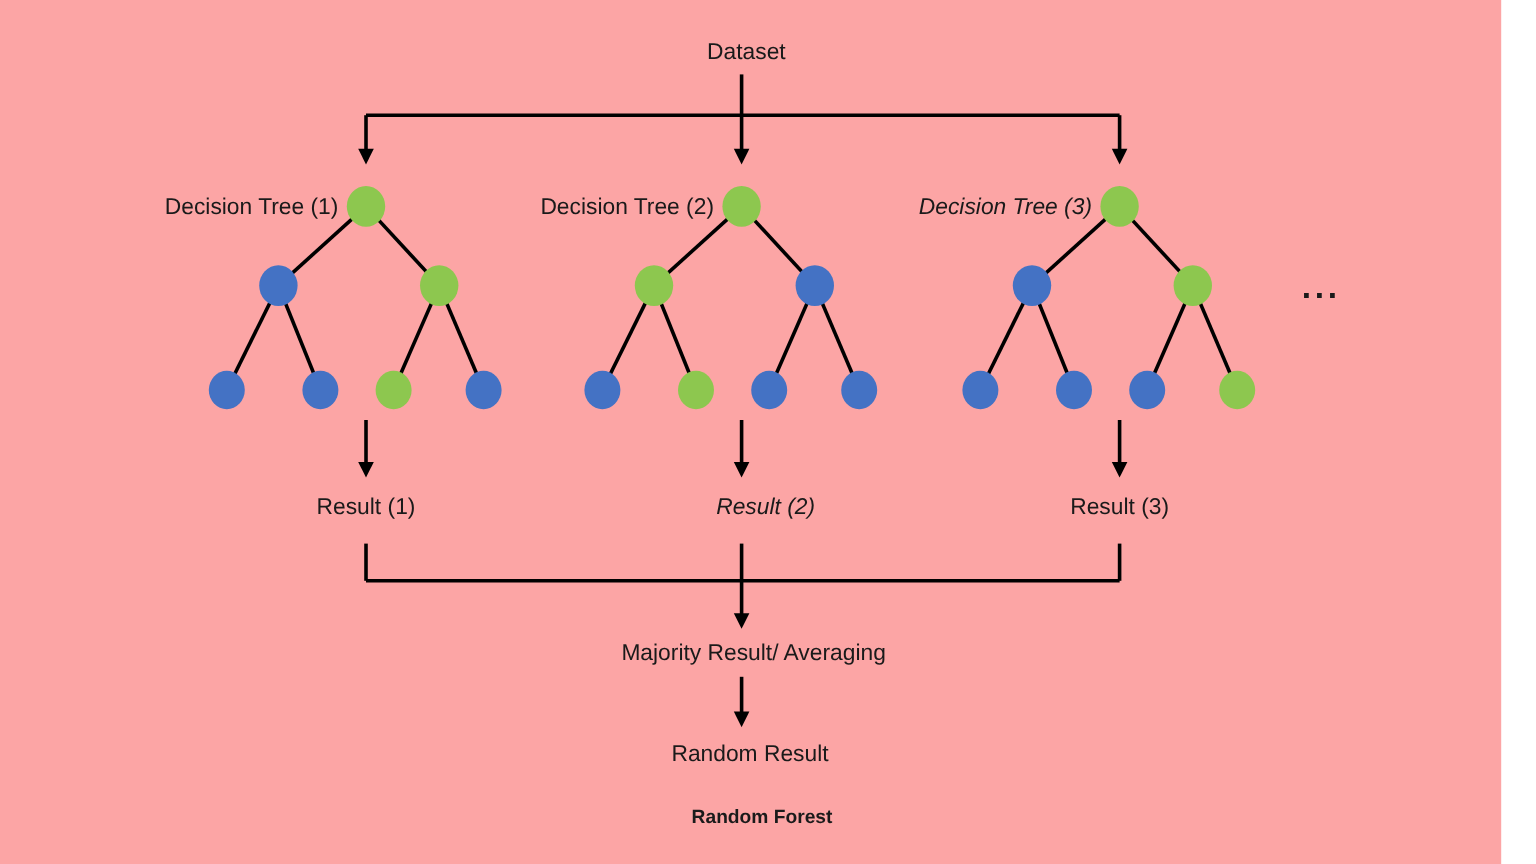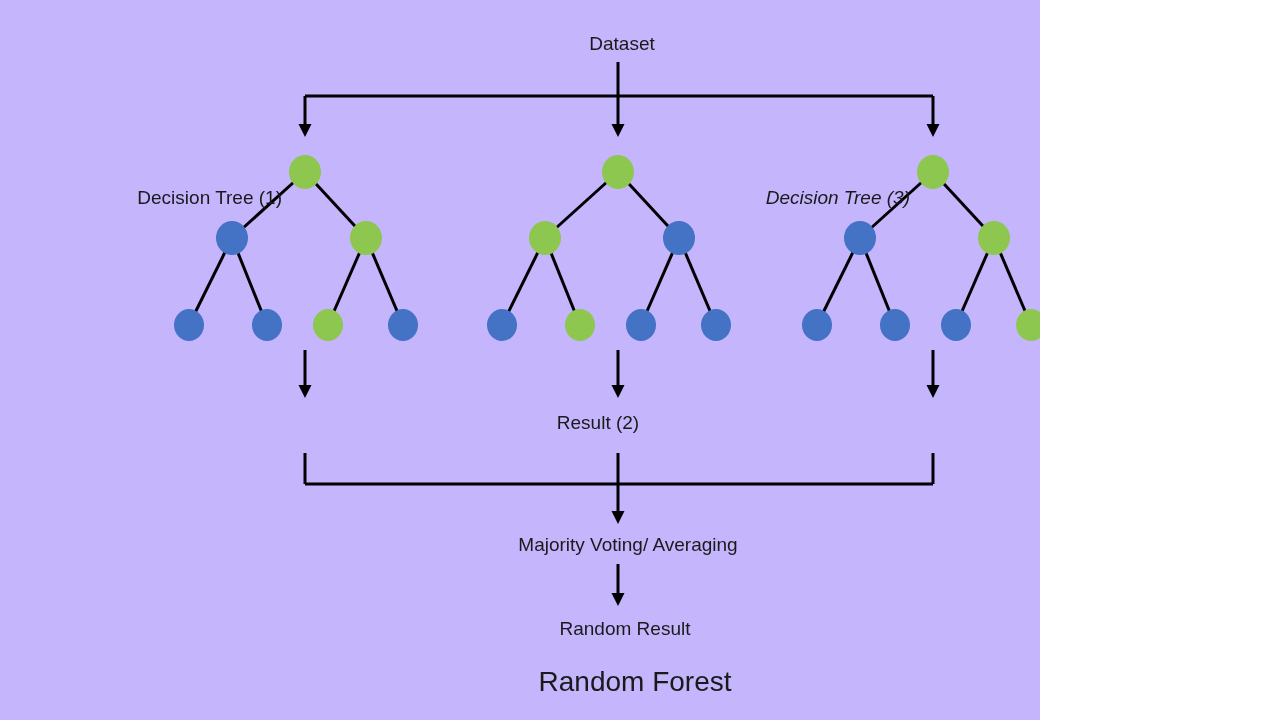--- a/index.html
+++ b/index.html
@@ -1,50 +1,50 @@
 <!DOCTYPE html>
 <html><head>
 <meta charset="utf-8">
 <style>
   html, body { margin: 0; padding: 0; background: #fff; }
   .canvas {
     position: relative;
-    width: 1040px;
+    width: 1251px;
     height: 720px;
-    background: #c4b5fd;
+    background: #fca5a5;
     overflow: hidden;
     font-family: "Liberation Sans", sans-serif;
     color: #1a1a1a;
   }
   #diagram-svg {
     position: absolute;
     left: 0; top: 0;
     width: 1280px; height: 720px;
   }
   .lbl {
     position: absolute;
     font-size: 19px;
     line-height: 25px;
     text-align: center;
     white-space: nowrap;
     color: #1a1a1a;
   }
   .dataset      { left: 522px; top: 31px;  width: 200px; }
-  .tree-label   { top: 160px; width: 220px; text-align: right; margin-top: 25px; }
+  .tree-label   { top: 160px; width: 220px; text-align: right; }
   .t1 { left: 62px; }
   .t2 { left: 375px; }
   .t3 { left: 690px; font-style: italic; }
   .result       { top: 410px; width: 160px; }
   .r1 { left: 225px; }
-  .r2 { left: 518px; }
+  .r2 { left: 558px; font-style: italic; }
   .r3 { left: 853px; }
   .ellipsis     { left: 1051px; top: 226px; width: 100px; font-size: 28px; font-weight: 700; letter-spacing: 3px; }
   .majority     { left: 478px; top: 532px; width: 300px; }
   .final        { left: 525px; top: 616px; width: 200px; }
-  .footer-title { left: 535px; top: 669px; width: 200px; font-size: 28px; font-weight: 400; }
+  .footer-title { left: 535px; top: 669px; width: 200px; font-size: 16px; font-weight: 700; }
 </style>
 </head>
 <body>
 
 <div class="canvas">
   <svg id="diagram-svg" viewBox="0 0 1280 720">
       <line x1="305" y1="96" x2="933" y2="96" stroke="#000000" stroke-width="3"></line>
       <line x1="305" y1="96" x2="305" y2="127" stroke="#000000" stroke-width="3"></line>
       <polygon points="305,137 298.5,124 311.5,124" fill="#000000"></polygon>
       <line x1="618" y1="62" x2="618" y2="127" stroke="#000000" stroke-width="3"></line>
@@ -107,22 +107,25 @@
       <line x1="305" y1="484" x2="933" y2="484" stroke="#000000" stroke-width="3"></line>
       <line x1="618" y1="453" x2="618" y2="514" stroke="#000000" stroke-width="3"></line>
       <polygon points="618,524 611.5,511 624.5,511" fill="#000000"></polygon>
       <line x1="618" y1="564" x2="618" y2="596" stroke="#000000" stroke-width="3"></line>
       <polygon points="618,606 611.5,593 624.5,593" fill="#000000"></polygon>
     </svg>
 
   <div class="lbl dataset">Dataset</div>
 
   <div class="lbl tree-label t1">Decision Tree (1)</div>
+  <div class="lbl tree-label t2">Decision Tree (2)</div>
   <div class="lbl tree-label t3">Decision Tree (3)</div>
 
   <div class="lbl ellipsis">...</div>
 
+  <div class="lbl result r1">Result (1)</div>
   <div class="lbl result r2">Result (2)</div>
+  <div class="lbl result r3">Result (3)</div>
 
-  <div class="lbl majority">Majority Voting/ Averaging</div>
+  <div class="lbl majority">Majority Result/ Averaging</div>
   <div class="lbl final">Random Result</div>
   <div class="lbl footer-title">Random Forest</div>
 </div>
 
 </body></html>

